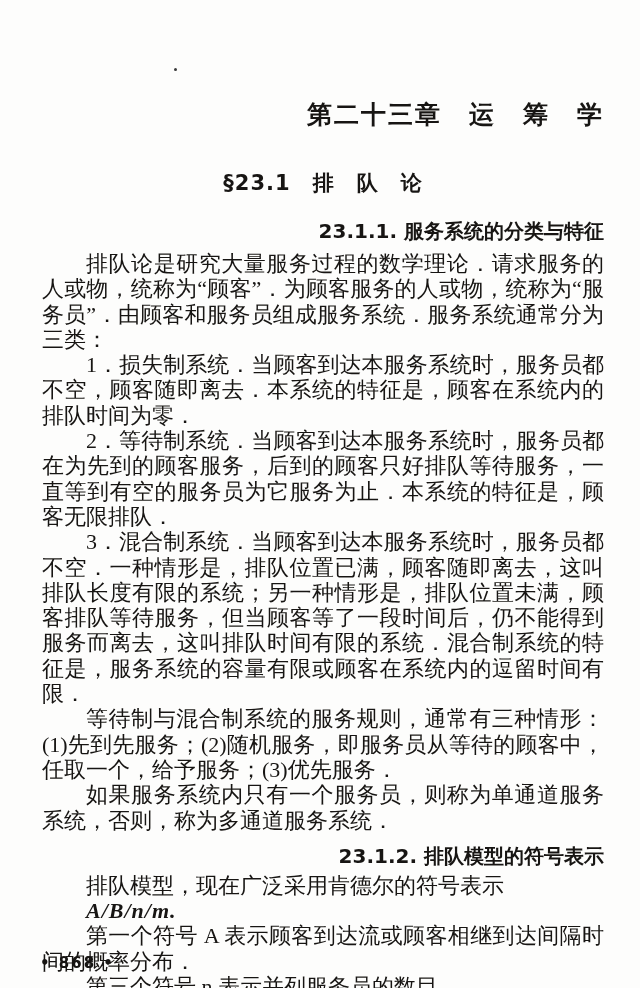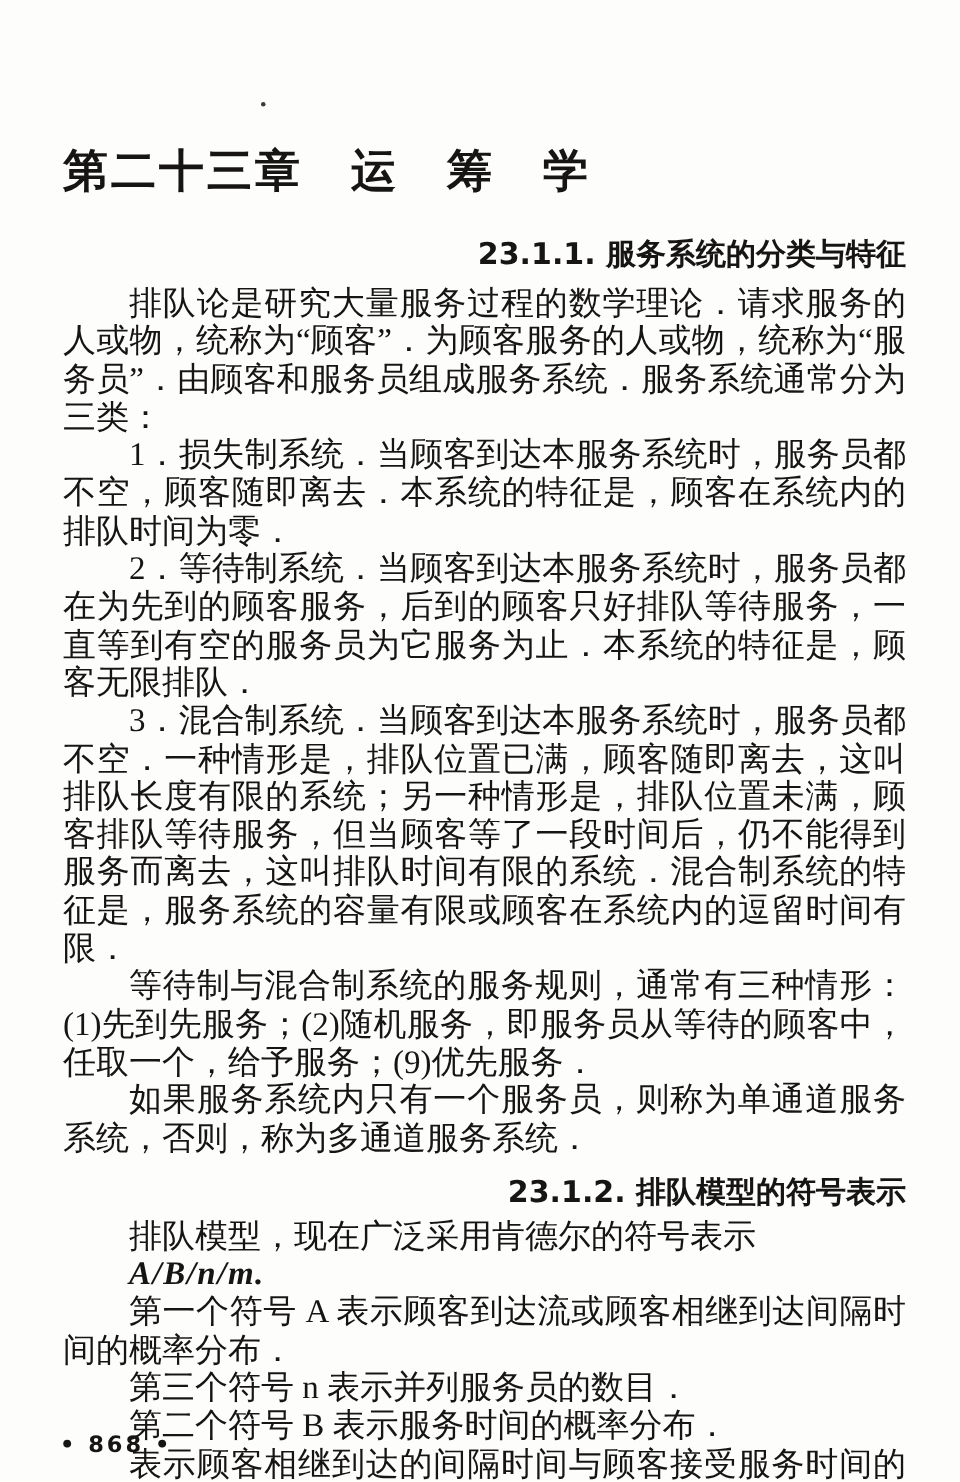--- a/index.html
+++ b/index.html
@@ -12,24 +12,24 @@
     color:#171513;
     overflow:hidden;
     font-family:"Liberation Serif","DejaVu Serif",serif;
     box-sizing:border-box;
   }
   .content {
     padding:0 36px 0 42px;
   }
   .chapter-title {
     margin:96px 0 0 0;
-    text-align:left;
+    text-align:right;
     font-family:"DejaVu Sans","Liberation Sans",sans-serif;
     font-weight:bold;
-    font-size:30px;
+    font-size:25px;
     line-height:38px;
     letter-spacing:2px;
   }
   .section-title {
     margin:36px 0 0 0;
     text-align:center;
     font-family:"DejaVu Sans","Liberation Sans",sans-serif;
     font-weight:bold;
     font-size:21px;
     line-height:26px;
@@ -92,29 +92,30 @@
 </head>
 <body>
 
 <div class="page">
   <div class="speck"></div>
 
   <div class="content">
 
     <h1 class="chapter-title">第二十三章　运　筹　学</h1>
 
+    <h2 class="section-title">§23.1　排　队　论</h2>
 
     <h3 class="subsection-heading">23.1.1. 服务系统的分类与特征</h3>
 
     <div class="body-text">
       <p>排队论是研究大量服务过程的数学理论．请求服务的人或物，统称为“顾客”．为顾客服务的人或物，统称为“服务员”．由顾客和服务员组成服务系统．服务系统通常分为三类：</p>
       <p>1．损失制系统．当顾客到达本服务系统时，服务员都不空，顾客随即离去．本系统的特征是，顾客在系统内的排队时间为零．</p>
       <p>2．等待制系统．当顾客到达本服务系统时，服务员都在为先到的顾客服务，后到的顾客只好排队等待服务，一直等到有空的服务员为它服务为止．本系统的特征是，顾客无限排队．</p>
       <p>3．混合制系统．当顾客到达本服务系统时，服务员都不空．一种情形是，排队位置已满，顾客随即离去，这叫排队长度有限的系统；另一种情形是，排队位置未满，顾客排队等待服务，但当顾客等了一段时间后，仍不能得到服务而离去，这叫排队时间有限的系统．混合制系统的特征是，服务系统的容量有限或顾客在系统内的逗留时间有限．</p>
-      <p>等待制与混合制系统的服务规则，通常有三种情形：(1)先到先服务；(2)随机服务，即服务员从等待的顾客中，任取一个，给予服务；(9)优先服务．</p>
+      <p>等待制与混合制系统的服务规则，通常有三种情形：(1)先到先服务；(2)随机服务，即服务员从等待的顾客中，任取一个，给予服务；(3)优先服务．</p>
       <p>如果服务系统内只有一个服务员，则称为单通道服务系统，否则，称为多通道服务系统．</p>
     </div>
 
     <h3 class="subsection-heading second">23.1.2. 排队模型的符号表示</h3>
 
     <div class="body-text">
       <p class="intro-line">排队模型，现在广泛采用肯德尔的符号表示</p>
       <p class="formula">A/B/n/m.</p>
       <p>第一个符号 A 表示顾客到达流或顾客相继到达间隔时间的概率分布．</p>
       <p>第三个符号 n 表示并列服务员的数目．</p>

